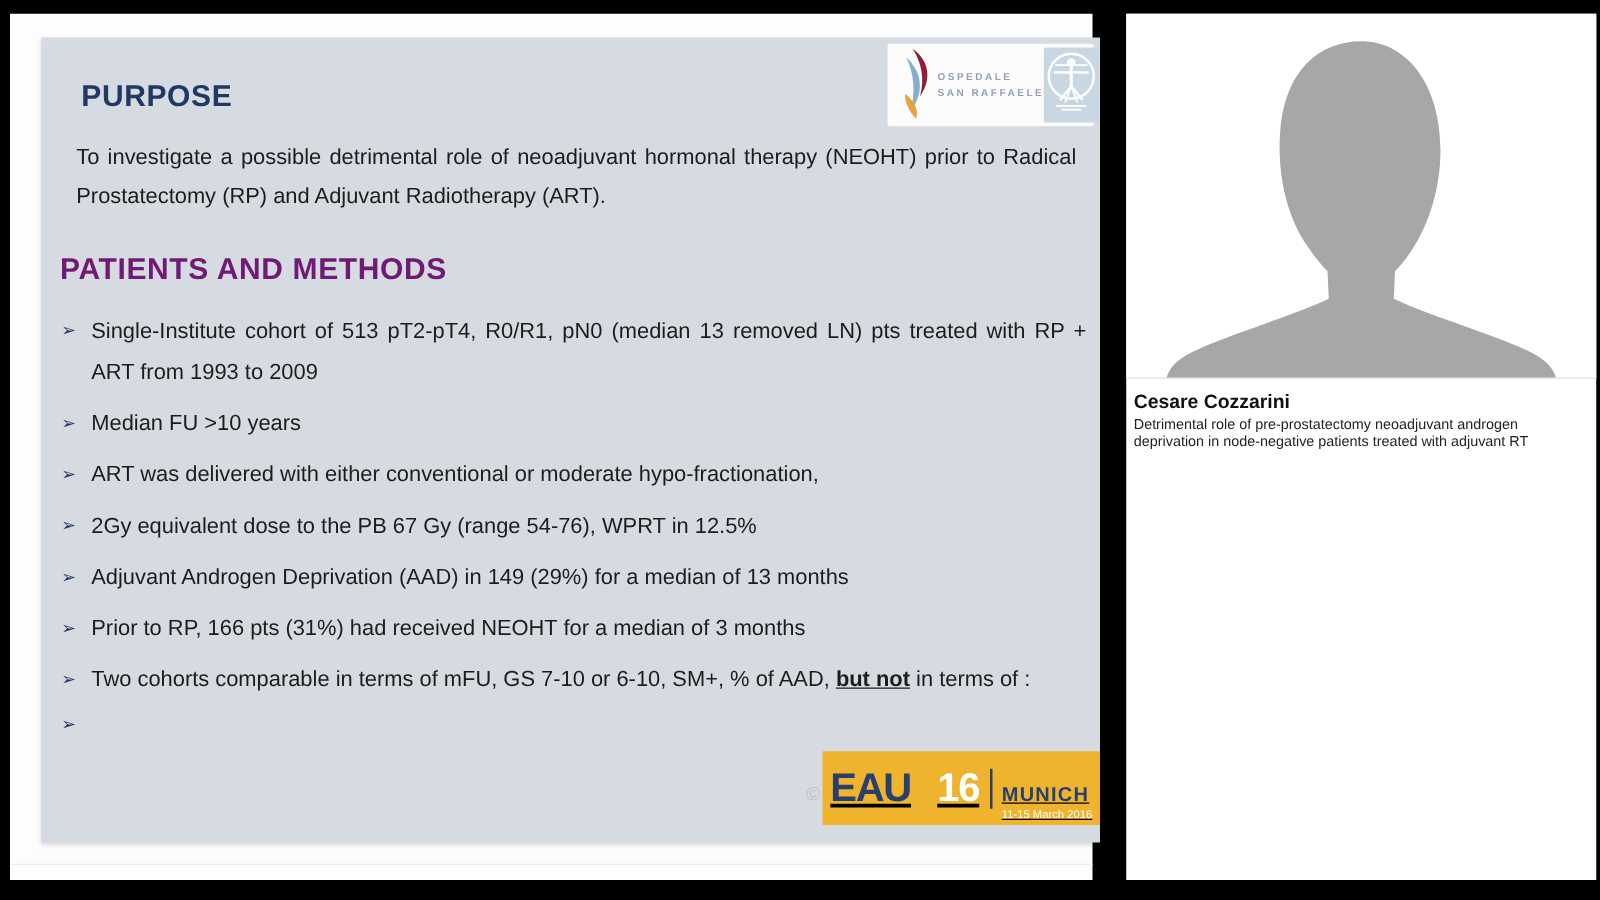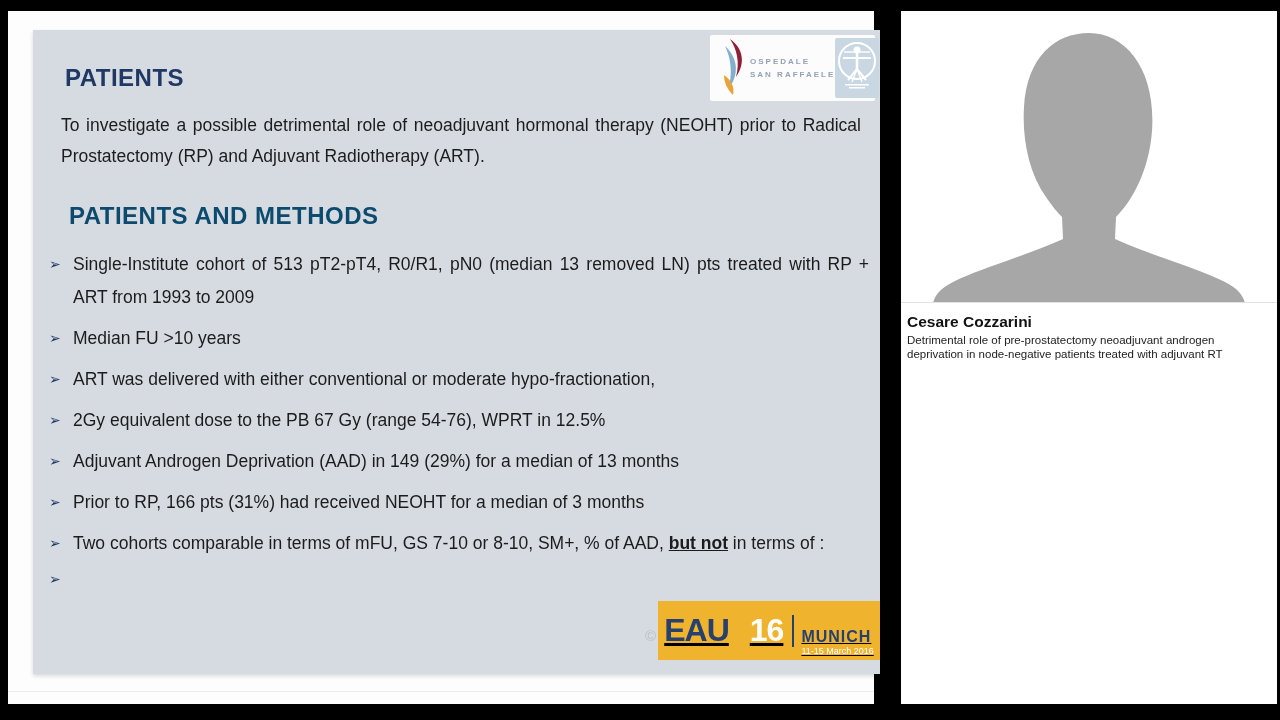--- a/index.html
+++ b/index.html
@@ -33,22 +33,22 @@
     font-size: 24px; font-weight: bold; color: #1f3864;
     letter-spacing: 0.5px;
   }
   .purpose-text {
     position: absolute; left: 28px; top: 80px;
     width: 800px;
     font-size: 17.5px; line-height: 31px; color: #1c1c1c;
     text-align: justify;
   }
   .methods-heading {
-    position: absolute; left: 36px; top: 172px;
-    font-size: 24px; font-weight: bold; color: #0c4a6e;
+    position: absolute; left: 15px; top: 172px;
+    font-size: 24px; font-weight: bold; color: #701a75;
     letter-spacing: 0.5px;
   }
 
   .bullets {
     position: absolute; left: 14px; top: 218px;
     width: 822px;
     list-style: none;
   }
   .bullets li {
     position: relative;
@@ -157,21 +157,21 @@
             <line x1="22" y1="30" x2="31" y2="41" stroke="#ffffff" stroke-width="2"></line>
             <line x1="22" y1="30" x2="17" y2="43" stroke="#ffffff" stroke-width="1.4"></line>
             <line x1="22" y1="30" x2="27" y2="43" stroke="#ffffff" stroke-width="1.4"></line>
             <rect x="10" y="45" width="24" height="1.5" fill="#ffffff"></rect>
             <rect x="14" y="48" width="16" height="1.5" fill="#ffffff"></rect>
           </svg>
         </span>
       </div>
     </div>
 
-    <div class="purpose-heading">PATIENTS</div>
+    <div class="purpose-heading">PURPOSE</div>
     <div class="purpose-text">To investigate a possible detrimental role of neoadjuvant hormonal therapy (NEOHT) prior to Radical Prostatectomy (RP) and Adjuvant Radiotherapy (ART).</div>
     <div class="methods-heading">PATIENTS AND METHODS</div>
 
     <ul class="bullets">
       <li class="justified">
         <span class="marker">➢</span>
         <span class="text">Single-Institute cohort of 513 pT2-pT4, R0/R1, pN0 (median 13 removed LN) pts treated with RP + ART from 1993 to 2009</span>
       </li>
       <li>
         <span class="marker">➢</span>
@@ -188,21 +188,21 @@
       <li>
         <span class="marker">➢</span>
         <span class="text">Adjuvant Androgen Deprivation (AAD) in 149 (29%) for a median of 13 months</span>
       </li>
       <li>
         <span class="marker">➢</span>
         <span class="text">Prior to RP, 166 pts (31%) had received NEOHT for a median of 3 months</span>
       </li>
       <li class="tight">
         <span class="marker">➢</span>
-        <span class="text"><span>Two cohorts comparable in terms of mFU, GS 7-10 or 8-10, SM+, % of AAD, </span><span class="emph">but not</span><span> in terms of :</span></span>
+        <span class="text"><span>Two cohorts comparable in terms of mFU, GS 7-10 or 6-10, SM+, % of AAD, </span><span class="emph">but not</span><span> in terms of :</span></span>
       </li>
       <li>
         <span class="marker">➢</span>
       </li>
     </ul>
 
     <span class="copyright-mark">©</span>
 
     <div class="eau-logo">
       <span class="eau-name">EAU</span>

